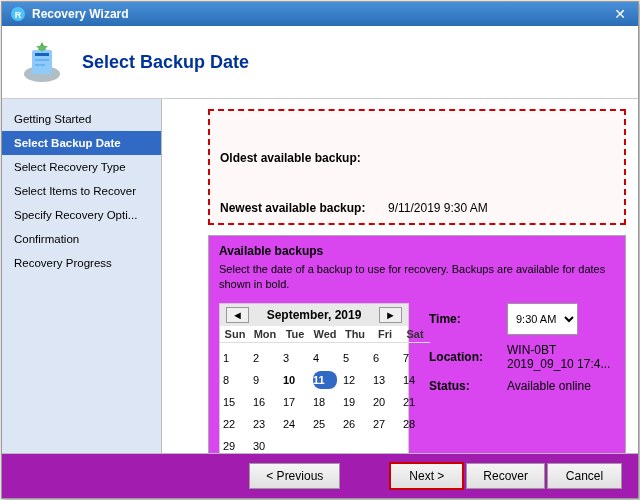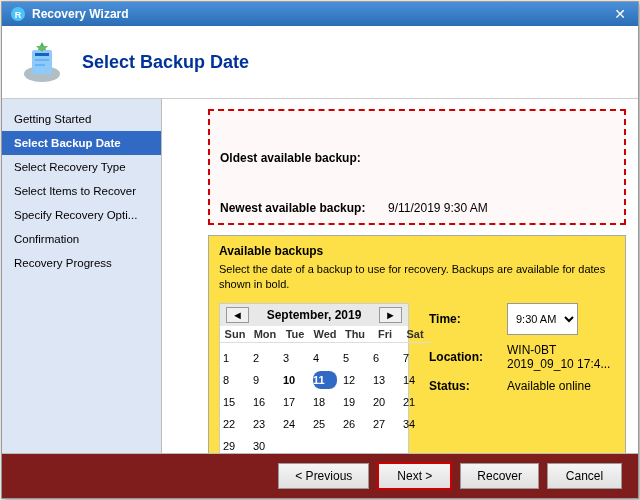--- a/index.html
+++ b/index.html
@@ -118,21 +118,21 @@
       margin-top: 32px;
     }
     .info-label {
       font-weight: bold;
       min-width: 160px;
     }
     .available-backups-box {
       border: 1px solid #aaa;
       padding: 8px 10px;
       flex: 1;
-      background: #fde047;
+      background: #d946ef;
     }
     .available-backups-title {
       font-weight: bold;
       font-size: 12px;
       margin-bottom: 4px;
     }
     .available-backups-desc {
       font-size: 11px;
       margin-bottom: 10px;
       line-height: 1.4;
@@ -216,41 +216,42 @@
       color: #000;
     }
     .time-select {
       padding: 1px 4px;
       font-size: 11px;
       border: 1px solid #999;
       background: white;
       height: 32px;
     }
     .footer {
-      background: #7f1d1d;
+      background: #a21caf;
       border-top: 1px solid #bbb;
       padding: 8px 16px;
       display: flex;
       justify-content: flex-end;
-      gap: 8px;
+      gap: 2px;
       align-items: center;
       flex-shrink: 0;
     }
     .btn {
       padding: 5px 16px;
       font-size: 12px;
       border: 1px solid #999;
       background: linear-gradient(to bottom, #f5f5f5, #e0e0e0);
       cursor: pointer;
       min-width: 75px;
       text-align: center;
     }
     .btn.highlighted {
       border: 2px solid #cc0000;
       background: linear-gradient(to bottom, #f5f5f5, #e0e0e0);
+      margin-left: 47px;
     }
   </style>
 </head>
 <body>
 
 <div class="window">
 
   <div class="title-bar">
     <div class="title-bar-left">
       <svg class="title-bar-icon" viewBox="0 0 16 16">
@@ -360,21 +361,21 @@
                     <td><span class="cal-day">20</span></td>
                     <td><span class="cal-day">21</span></td>
                   </tr>
                   <tr>
                     <td><span class="cal-day">22</span></td>
                     <td><span class="cal-day">23</span></td>
                     <td><span class="cal-day">24</span></td>
                     <td><span class="cal-day">25</span></td>
                     <td><span class="cal-day">26</span></td>
                     <td><span class="cal-day">27</span></td>
-                    <td><span class="cal-day">34</span></td>
+                    <td><span class="cal-day">28</span></td>
                   </tr>
                   <tr>
                     <td><span class="cal-day">29</span></td>
                     <td><span class="cal-day">30</span></td>
                     <td></td>
                     <td></td>
                     <td></td>
                     <td></td>
                     <td></td>
                   </tr>

